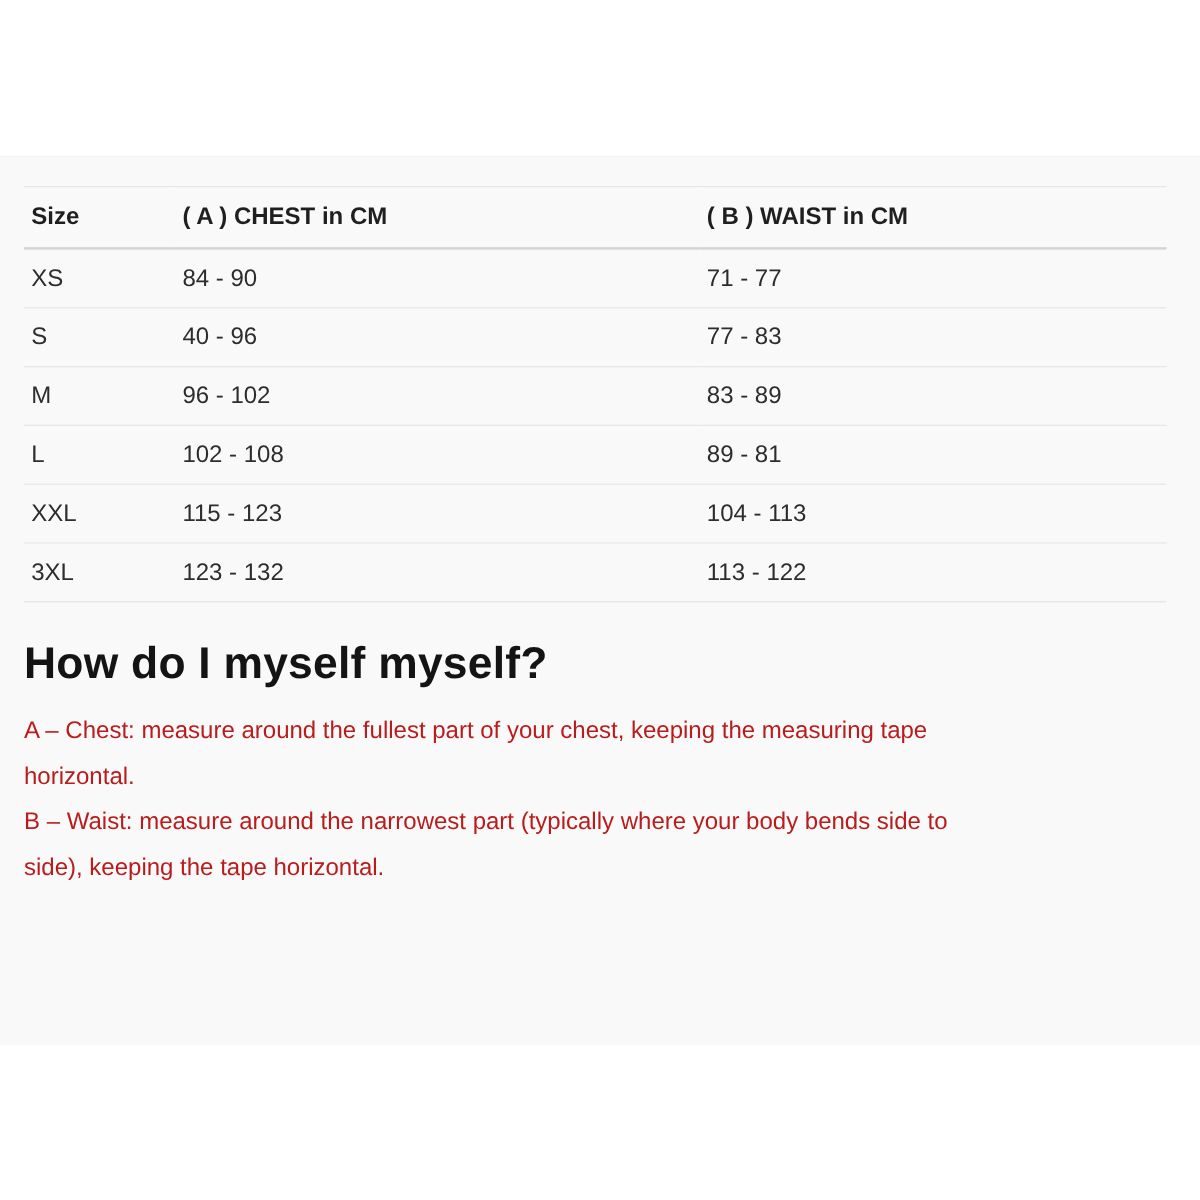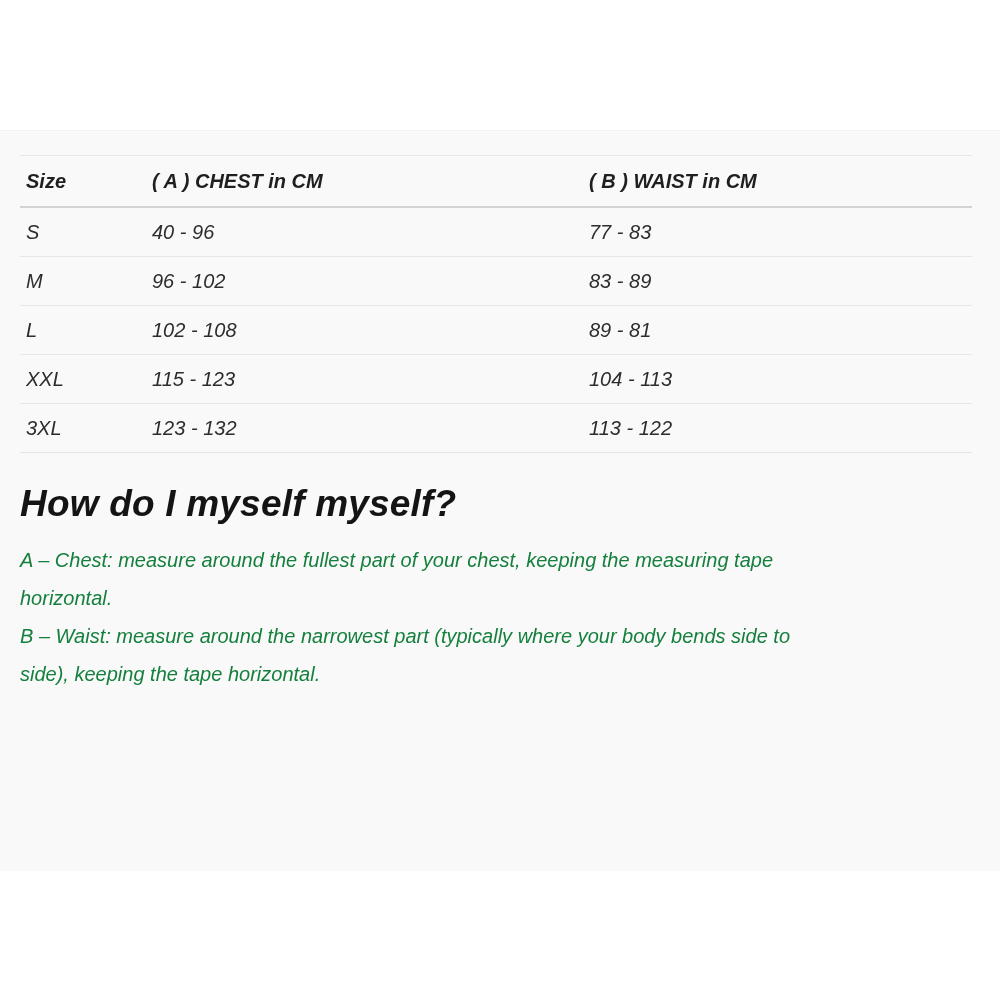--- a/index.html
+++ b/index.html
@@ -9,21 +9,20 @@
     width: 1000px;
     height: 1000px;
     font-family: "Liberation Sans", sans-serif;
     -webkit-font-smoothing: antialiased;
   }
   .page {
     width: 1000px;
     height: 1000px;
     background: #ffffff;
     overflow: hidden;
-    font-style: italic;
   }
   .size-section {
     margin-top: 130px;
     height: 741px;
     box-sizing: border-box;
     background: #f9f9f9;
     border-top: 1px solid #f2f2f2;
     padding: 24px 28px 0 20px;
   }
   table.size-table {
@@ -53,41 +52,46 @@
   h2.measure-heading {
     font-size: 37px;
     font-weight: bold;
     color: #141414;
     margin: 30px 0 16px 0;
     letter-spacing: 0.2px;
   }
   p.instruction {
     font-size: 20px;
     line-height: 38px;
-    color: #15803d;
+    color: #b91c1c;
     margin: 0;
     max-width: 952px;
     white-space: pre-line;
   }
 </style>
 </head>
 <body>
 
 <div class="page">
   <section class="size-section">
 
     <table class="size-table">
       <thead>
         <tr>
           <th>Size</th>
           <th>( A ) CHEST in CM</th>
           <th>( B ) WAIST in CM</th>
         </tr>
       </thead>
       <tbody>
+          <tr>
+            <td>XS</td>
+            <td>84 - 90</td>
+            <td>71 - 77</td>
+          </tr>
           <tr>
             <td>S</td>
             <td>40 - 96</td>
             <td>77 - 83</td>
           </tr>
           <tr>
             <td>M</td>
             <td>96 - 102</td>
             <td>83 - 89</td>
           </tr>

